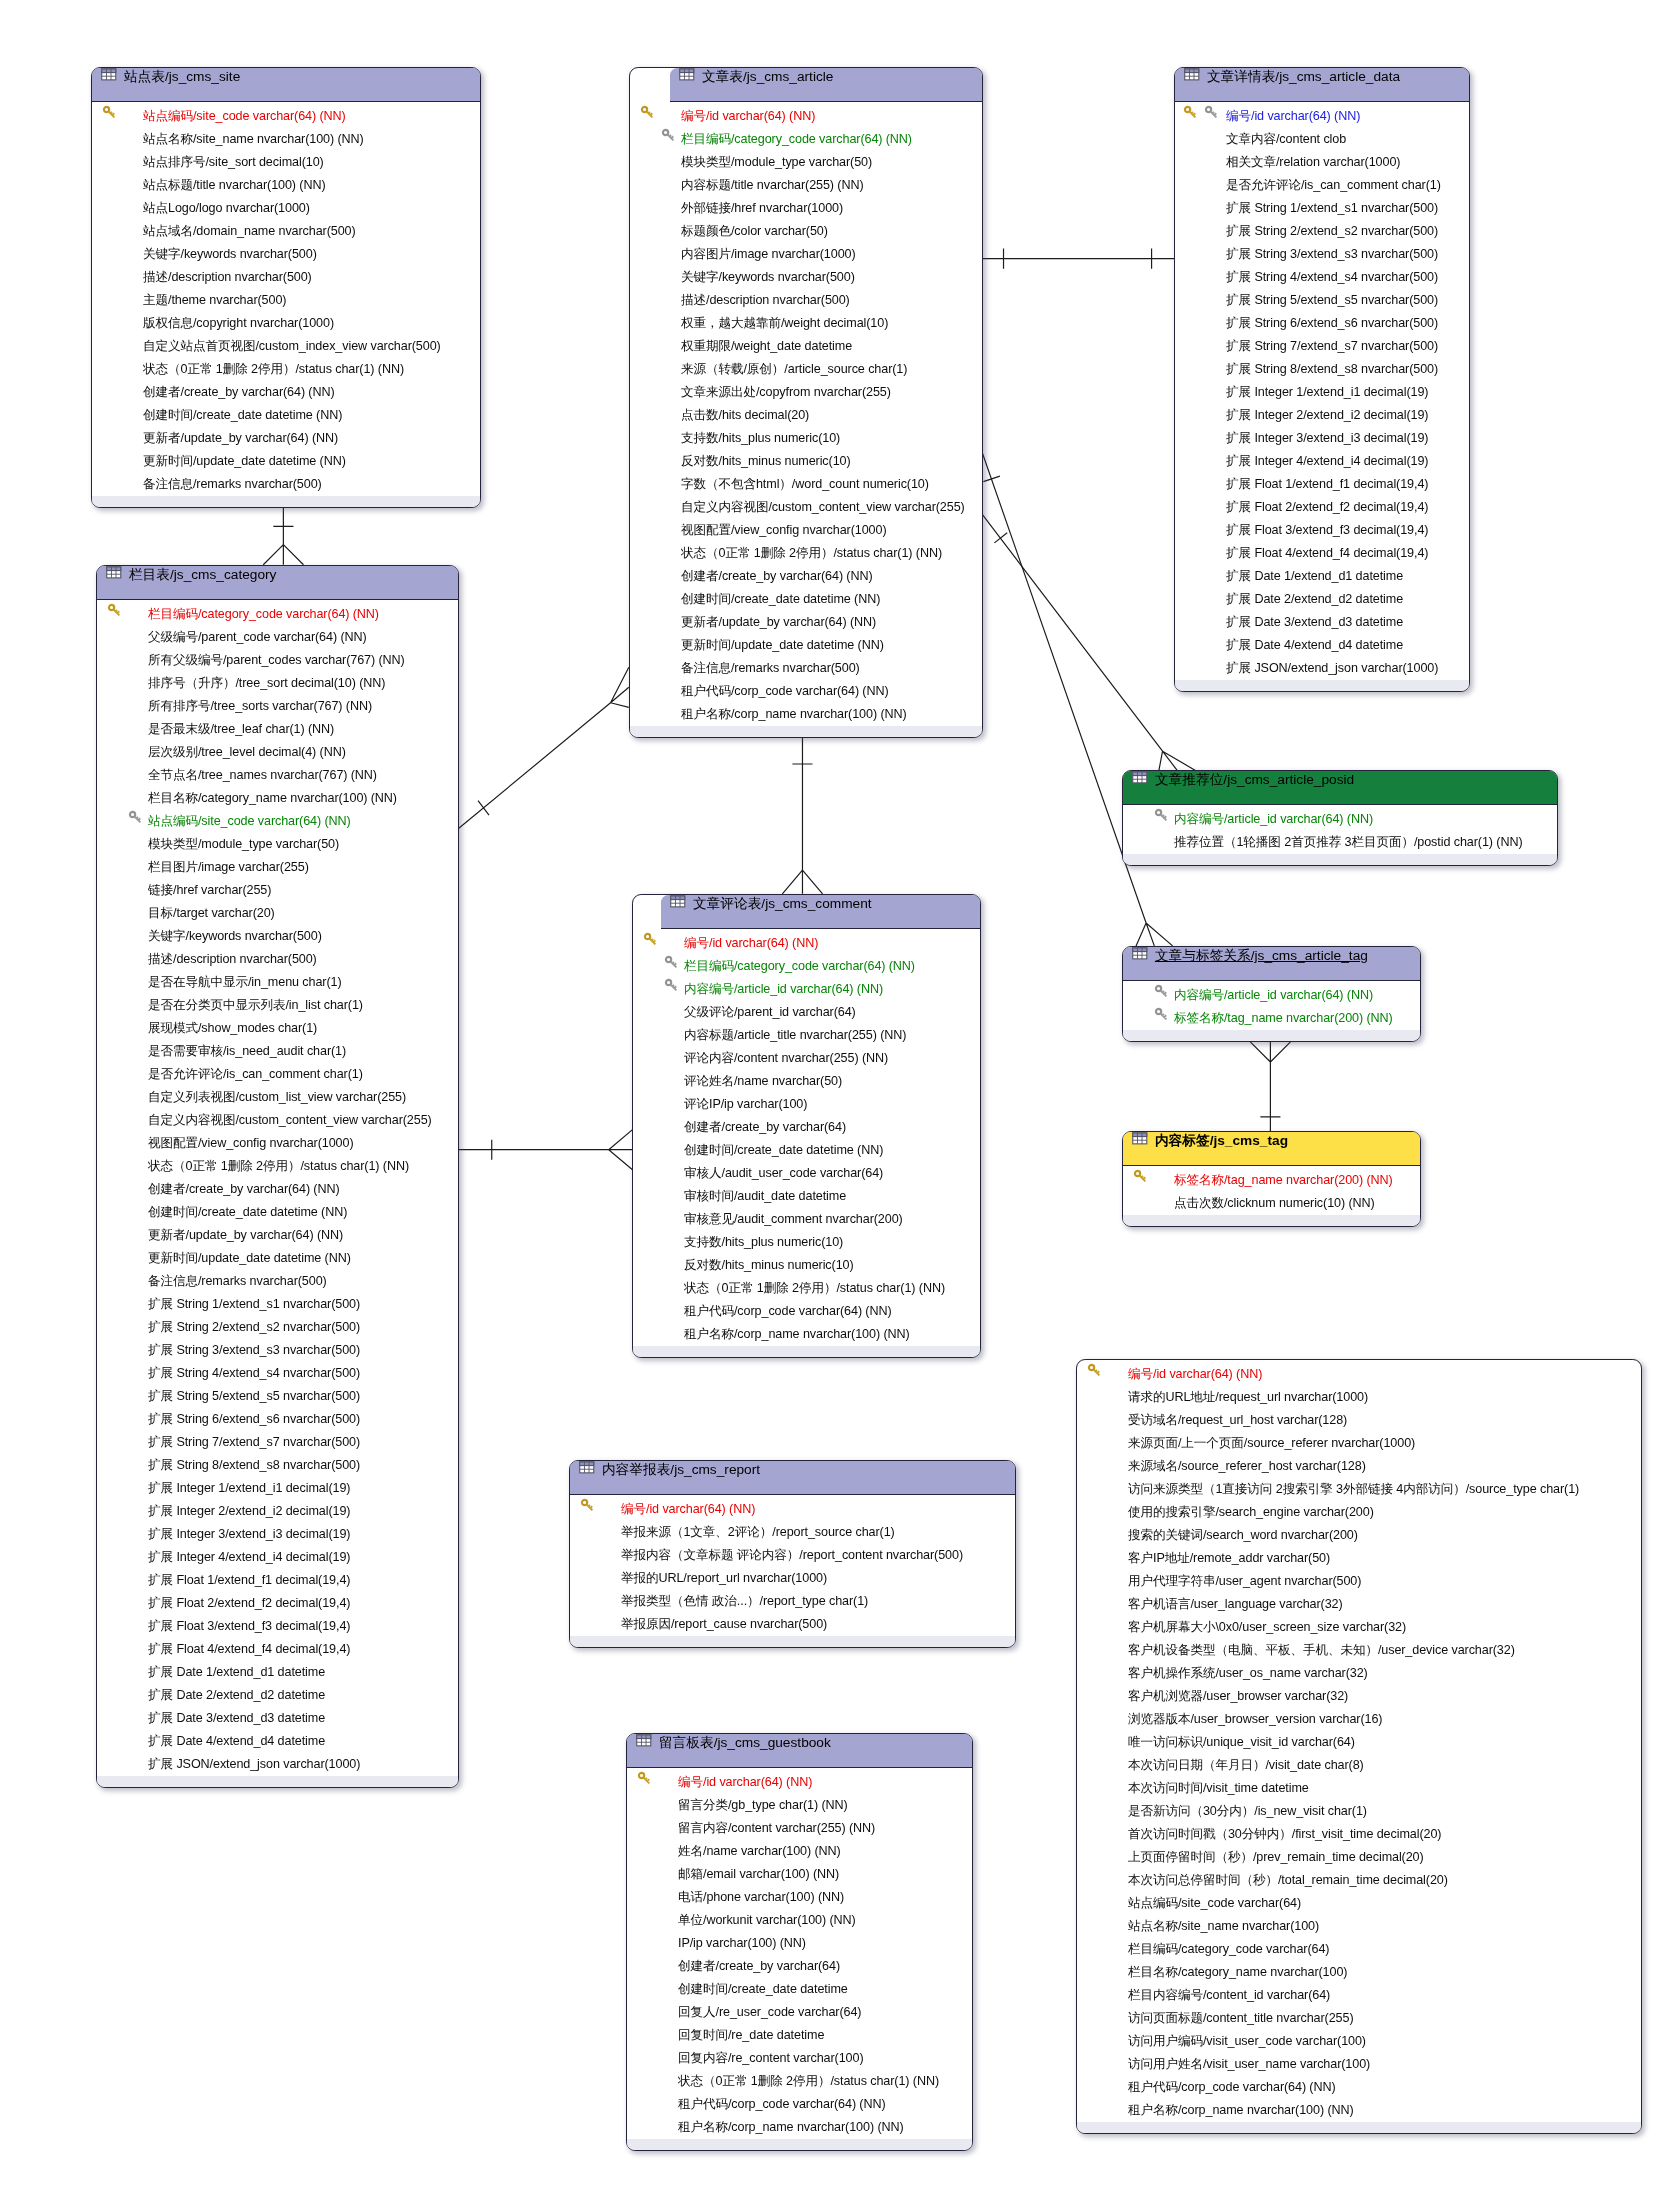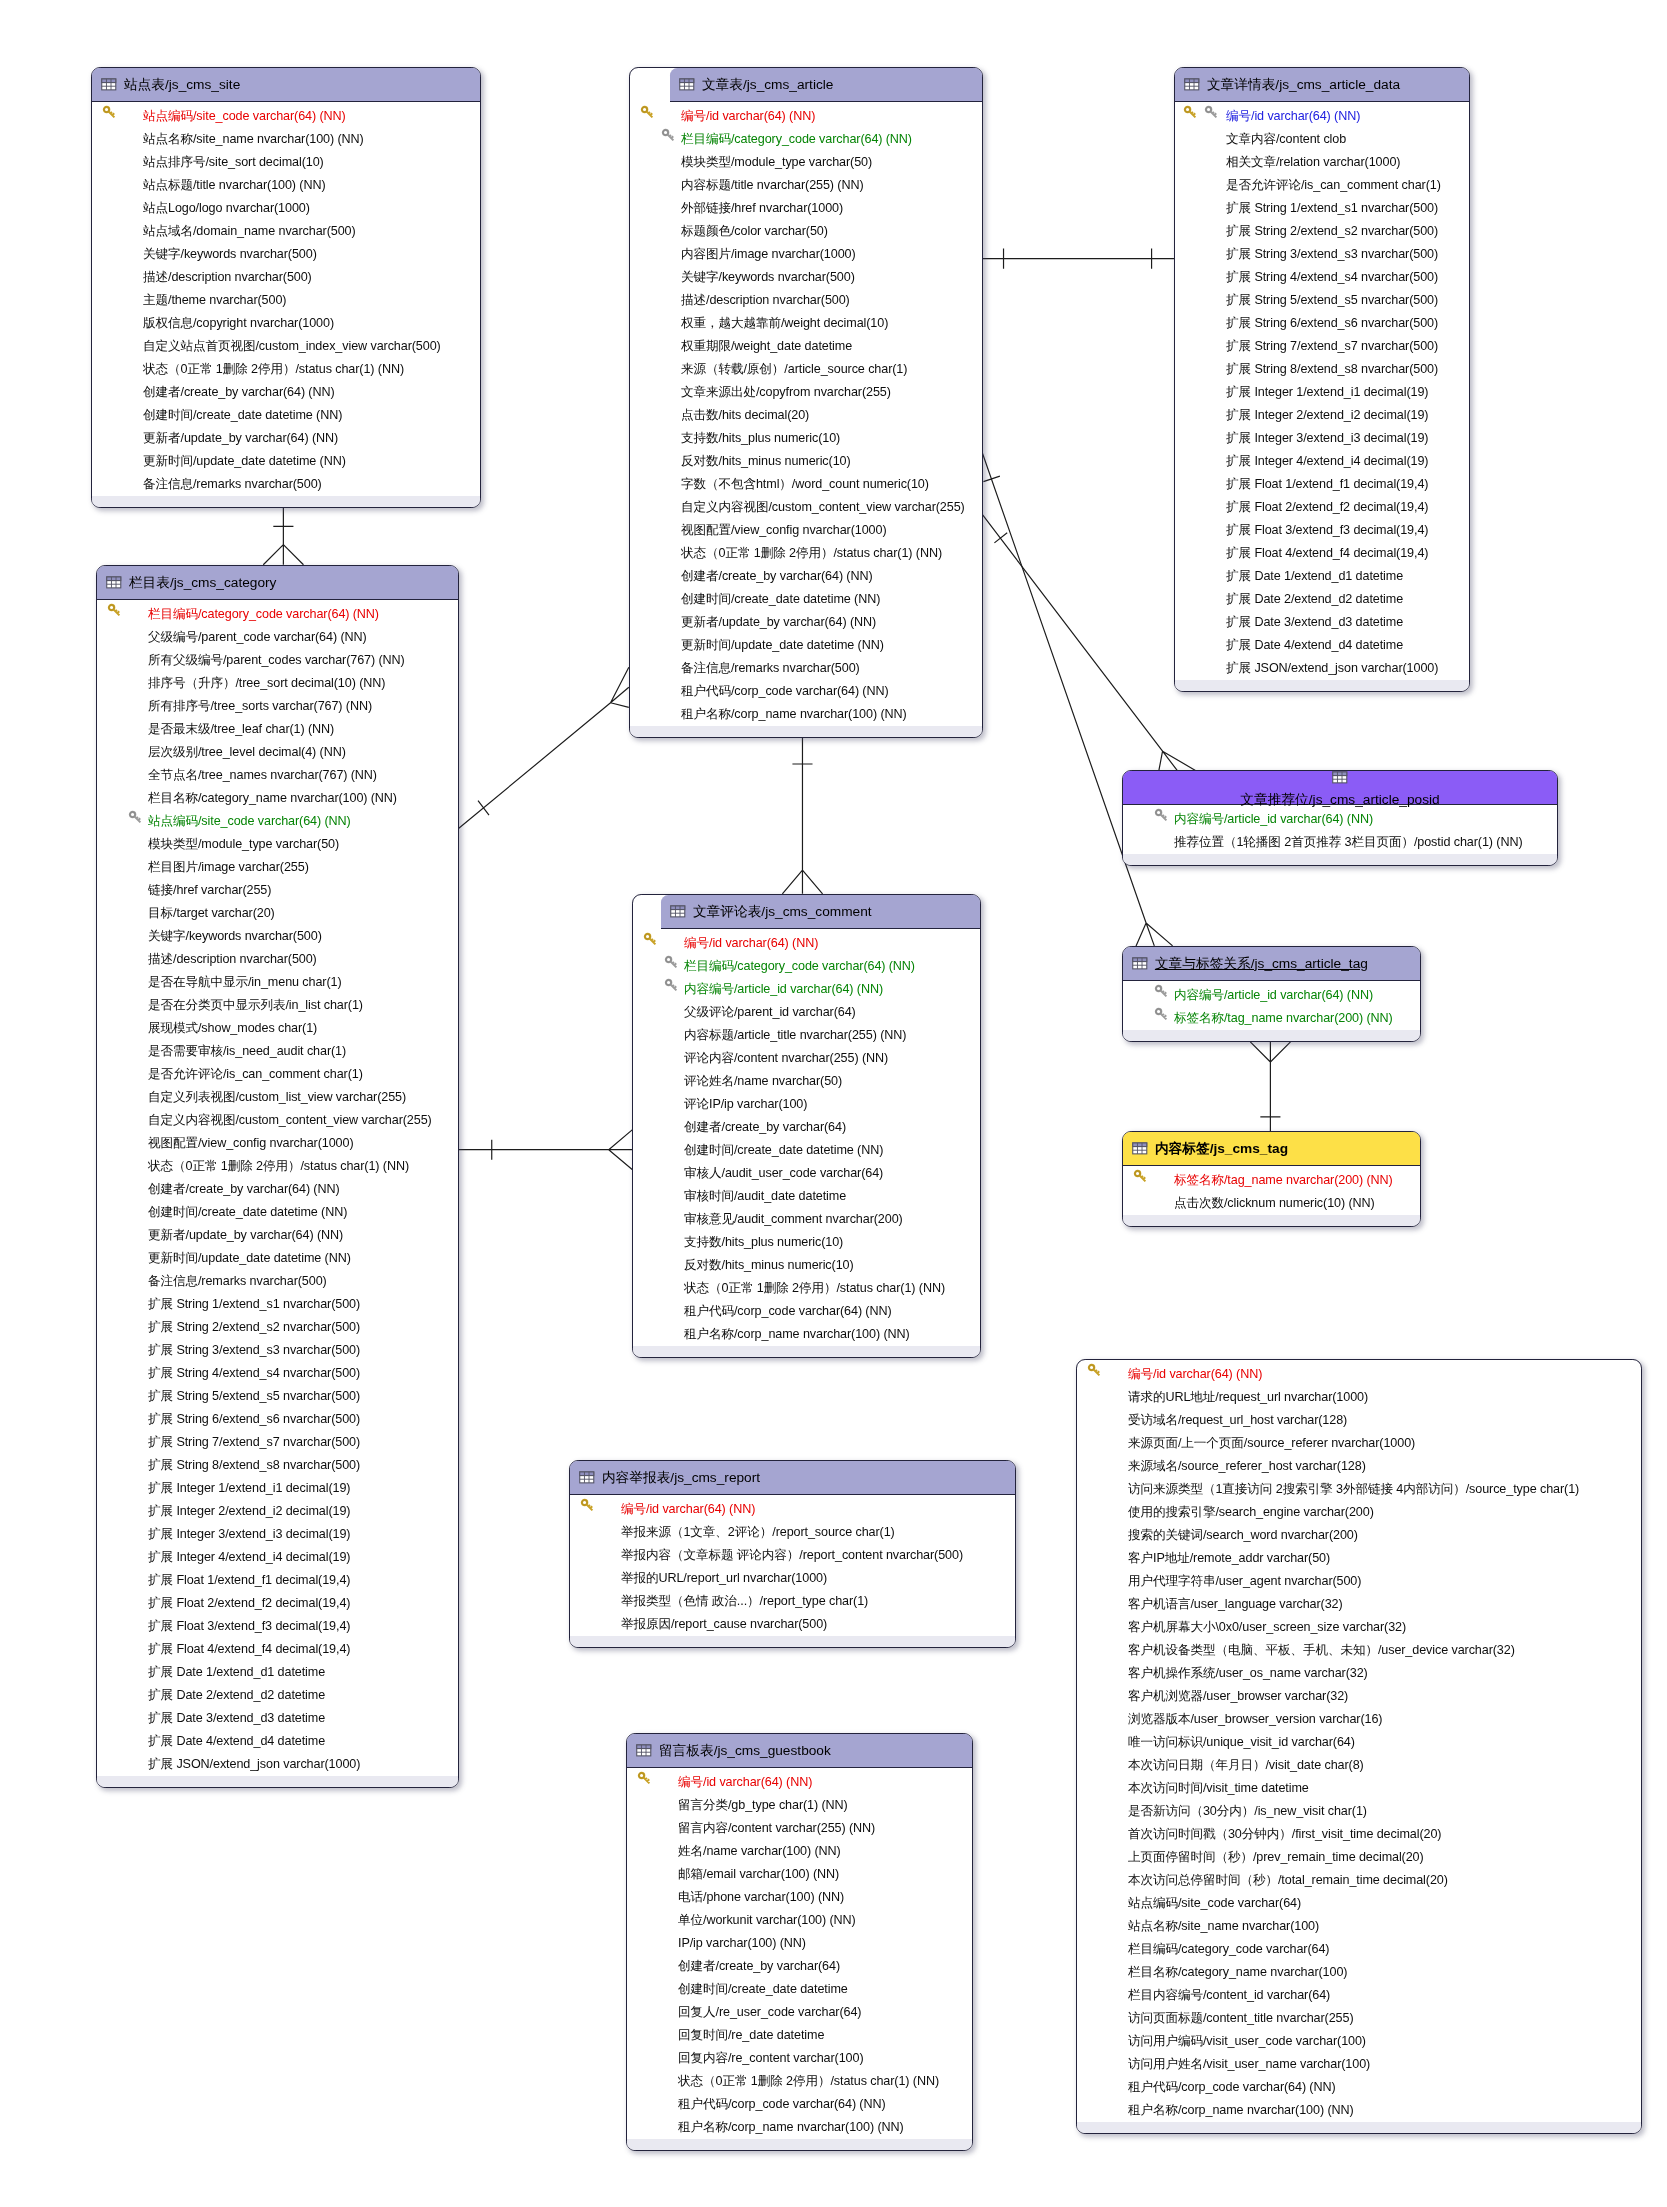--- a/index.html
+++ b/index.html
@@ -8,21 +8,21 @@
     font-family:"Liberation Sans","DejaVu Sans",sans-serif;
     -webkit-font-smoothing:antialiased;
   }
   #rels{position:absolute;left:0;top:0;z-index:0;}
   .tbl{
     position:absolute;z-index:1;background:#ffffff;
     border:1.5px solid #23233c;border-radius:9.1px;
     box-shadow:2.7px 2.7px 5.5px rgba(70,70,100,0.35);
   }
   .tbl-header{
-    height:33px;display:flex;align-items:center;gap:7.3px;
+    height:33px;display:flex;align-items:flex-start;gap:7.3px;
     padding:0 9.1px;border-radius:7.3px 7.3px 0 0;
     border-bottom:1.5px solid #23233c;
     font-size:13.7px;color:#000;
   }
   .tbl-body{padding-top:2.7px;}
   .row{
     position:relative;height:23px;line-height:23px;
     font-size:12.6px;letter-spacing:-0.1px;color:#0d0d0d;
     padding-left:51px;white-space:nowrap;
   }
@@ -280,21 +280,21 @@
         <div class="row"><span>扩展 Float 4/extend_f4 decimal(19,4)</span></div>
         <div class="row"><span>扩展 Date 1/extend_d1 datetime</span></div>
         <div class="row"><span>扩展 Date 2/extend_d2 datetime</span></div>
         <div class="row"><span>扩展 Date 3/extend_d3 datetime</span></div>
         <div class="row"><span>扩展 Date 4/extend_d4 datetime</span></div>
         <div class="row"><span>扩展 JSON/extend_json varchar(1000)</span></div>
       </div>
       <div class="tbl-footer" style="background: rgb(233, 233, 241);"></div>
     </div>
     <div class="tbl" style="left: 1122px; top: 770px; width: 434px;">
-      <div class="tbl-header" style="background: #8b5cf6; flex-direction: column;">
+      <div class="tbl-header" style="background: #15803d;">
         <svg class="hdr-ico" viewBox="0 0 17 14">
           <rect x="0.8" y="1" width="15.4" height="12" fill="#ffffff" stroke="#555566" stroke-width="1.2"></rect>
           <rect x="0.8" y="1" width="15.4" height="4" fill="#8f8fbe" stroke="#555566" stroke-width="1.2"></rect>
           <line x1="6" y1="1" x2="6" y2="13" stroke="#555566" stroke-width="1"></line>
           <line x1="11" y1="1" x2="11" y2="13" stroke="#555566" stroke-width="1"></line>
           <line x1="0.8" y1="9" x2="16.2" y2="9" stroke="#555566" stroke-width="1"></line>
         </svg>
         <span>文章推荐位/js_cms_article_posid</span>
       </div>
       <div class="tbl-body">

